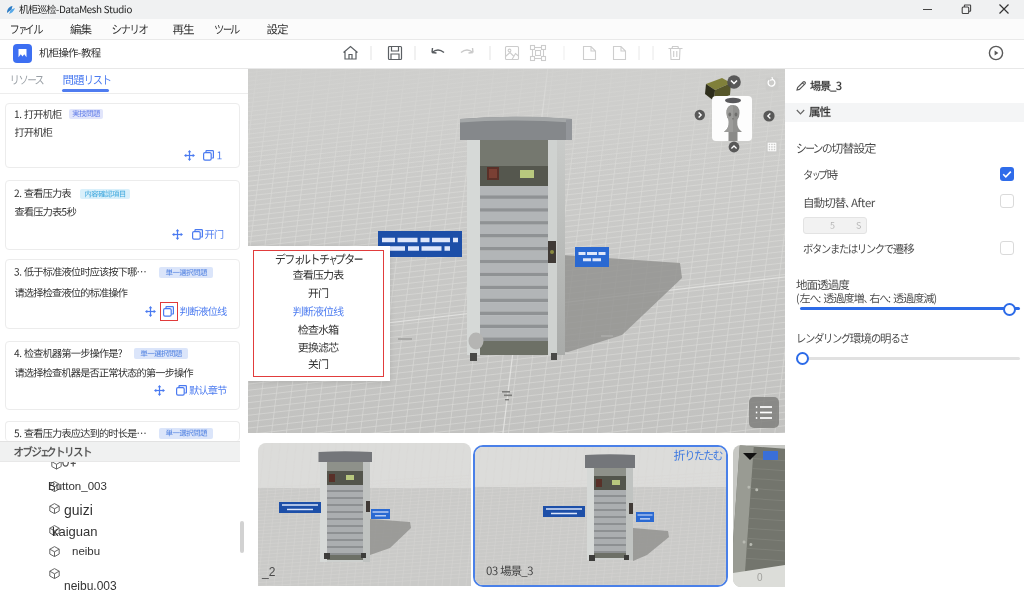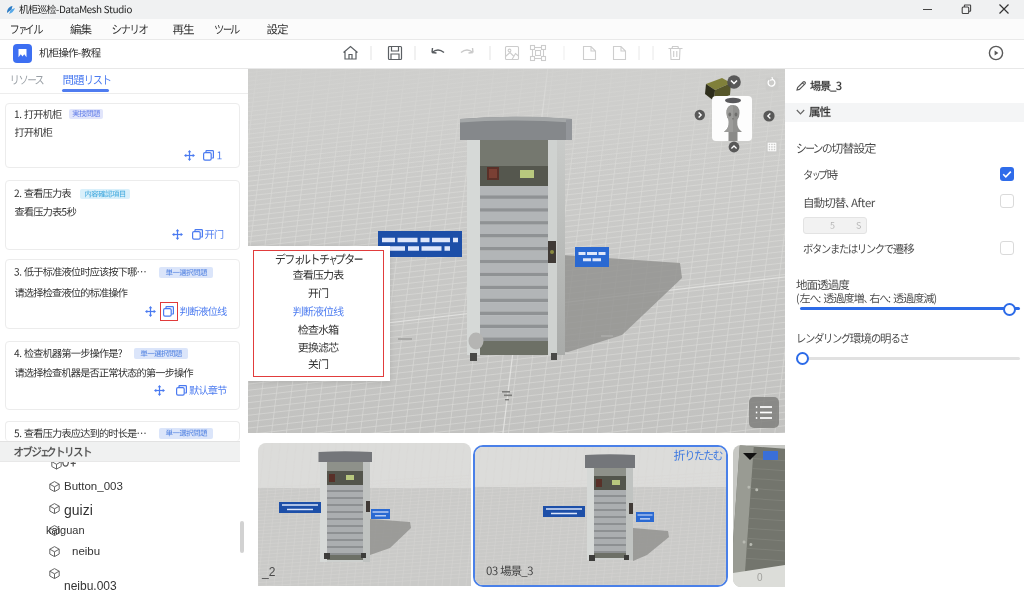--- a/index.html
+++ b/index.html
@@ -171,33 +171,33 @@
 <g stroke="#555" stroke-width="1.2" fill="none">
       <path d="M0.8 -1 Q0.8 4.2 3.6 4.2 Q6.4 4.2 6.4 -1"></path>
       <path d="M11.2 -1 L11.2 4.5 M8.6 1.4 L13.8 1.4"></path>
     </g>
   </svg>
 <svg class="a" style="left:49px;top:481px" width="11" height="11" viewBox="0 0 11 11">
  <g fill="none" stroke="#666" stroke-width="1">
       <path d="M5.5 0.6 L10.2 3.2 L10.2 8 L5.5 10.6 L0.8 8 L0.8 3.2 Z M0.8 3.2 L5.5 5.8 L10.2 3.2 M5.5 5.8 L5.5 10.6"></path>
     </g>
 </svg>
-<div class="a" style="left:64px;top:480px;font-size:11.5px;color:#333">Button_003</div>
+<div class="a" style="left:48px;top:480px;font-size:11.5px;color:#333">Button_003</div>
 <svg class="a" style="left:49px;top:503px" width="11" height="11" viewBox="0 0 11 11">
  <g fill="none" stroke="#666" stroke-width="1">
       <path d="M5.5 0.6 L10.2 3.2 L10.2 8 L5.5 10.6 L0.8 8 L0.8 3.2 Z M0.8 3.2 L5.5 5.8 L10.2 3.2 M5.5 5.8 L5.5 10.6"></path>
     </g>
 </svg>
 <div class="a" style="left:64px;top:502px;font-size:14px;color:#333">guizi</div>
 <svg class="a" style="left:49px;top:525px" width="11" height="11" viewBox="0 0 11 11">
  <g fill="none" stroke="#666" stroke-width="1">
       <path d="M5.5 0.6 L10.2 3.2 L10.2 8 L5.5 10.6 L0.8 8 L0.8 3.2 Z M0.8 3.2 L5.5 5.8 L10.2 3.2 M5.5 5.8 L5.5 10.6"></path>
     </g>
 </svg>
-<div class="a" style="left:46px;top:524px;font-size:11px;color:#333">kaiguan</div>
+<div class="a" style="left:52px;top:524px;font-size:13px;color:#333">kaiguan</div>
 <svg class="a" style="left:49px;top:546px" width="11" height="11" viewBox="0 0 11 11">
  <g fill="none" stroke="#666" stroke-width="1">
       <path d="M5.5 0.6 L10.2 3.2 L10.2 8 L5.5 10.6 L0.8 8 L0.8 3.2 Z M0.8 3.2 L5.5 5.8 L10.2 3.2 M5.5 5.8 L5.5 10.6"></path>
     </g>
 </svg>
 <div class="a" style="left:72px;top:545px;font-size:11.5px;color:#333">neibu</div>
 <svg class="a" style="left:49px;top:568px" width="11" height="11" viewBox="0 0 11 11">
  <g fill="none" stroke="#666" stroke-width="1">
       <path d="M5.5 0.6 L10.2 3.2 L10.2 8 L5.5 10.6 L0.8 8 L0.8 3.2 Z M0.8 3.2 L5.5 5.8 L10.2 3.2 M5.5 5.8 L5.5 10.6"></path>
     </g>

